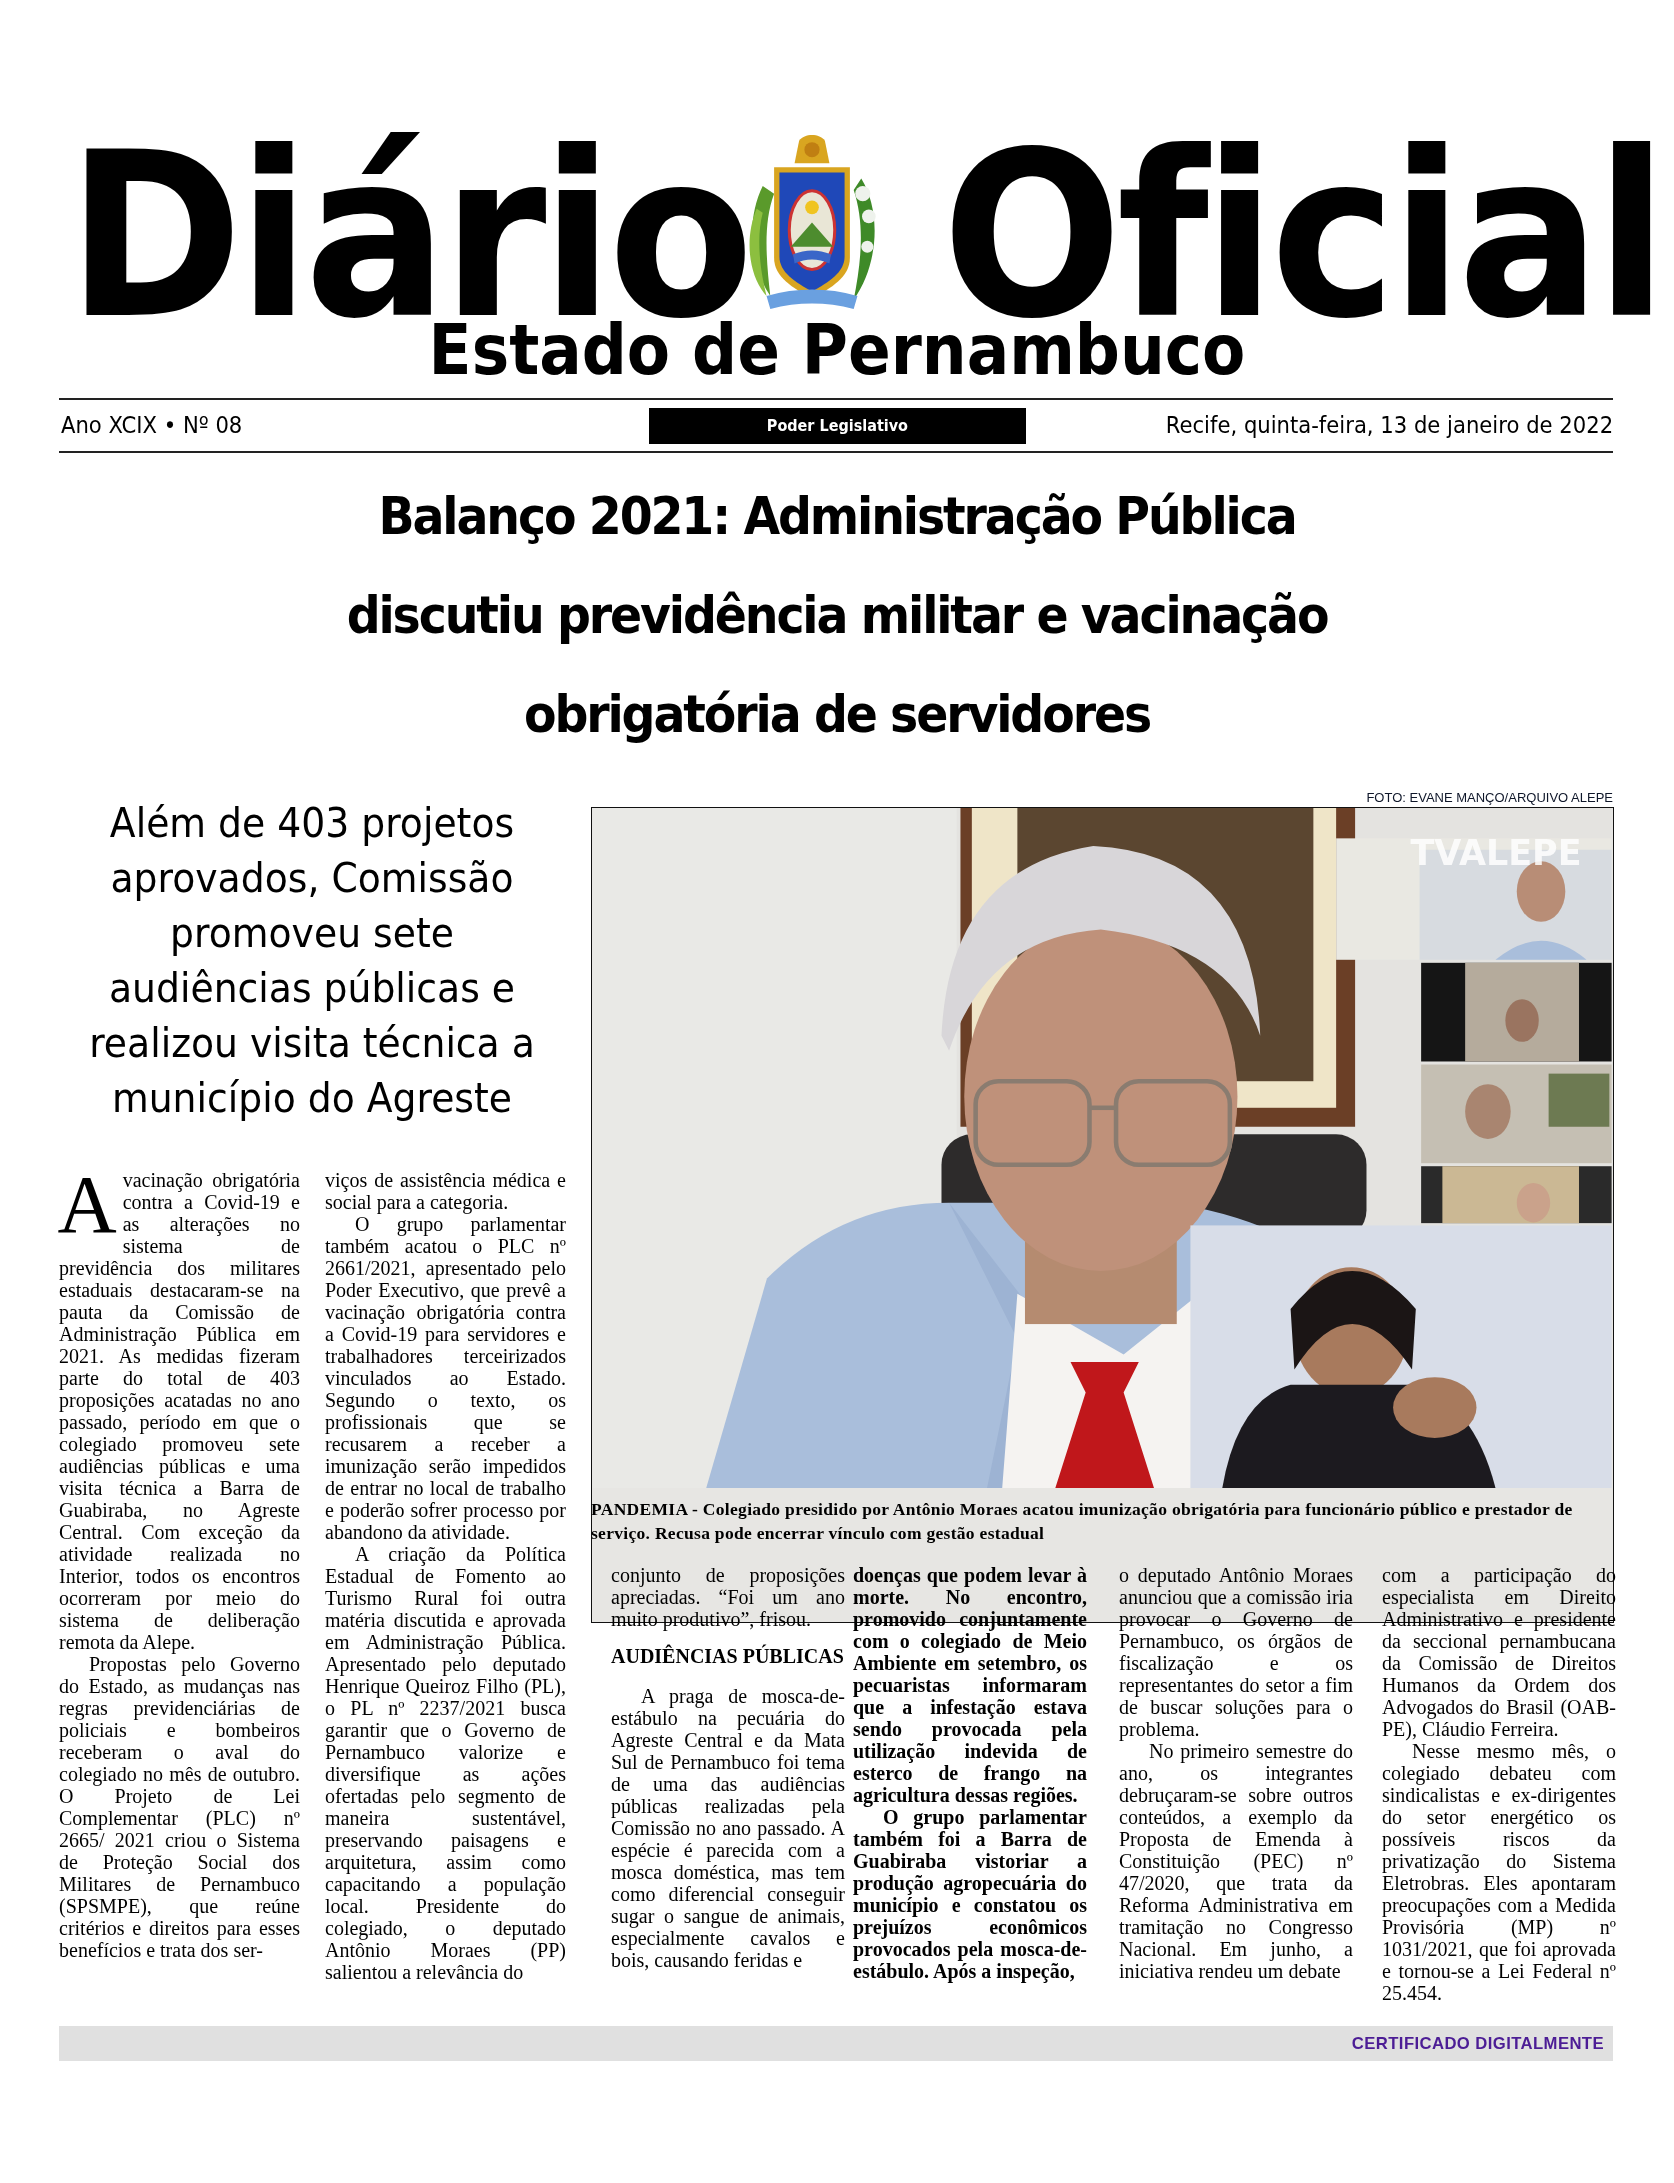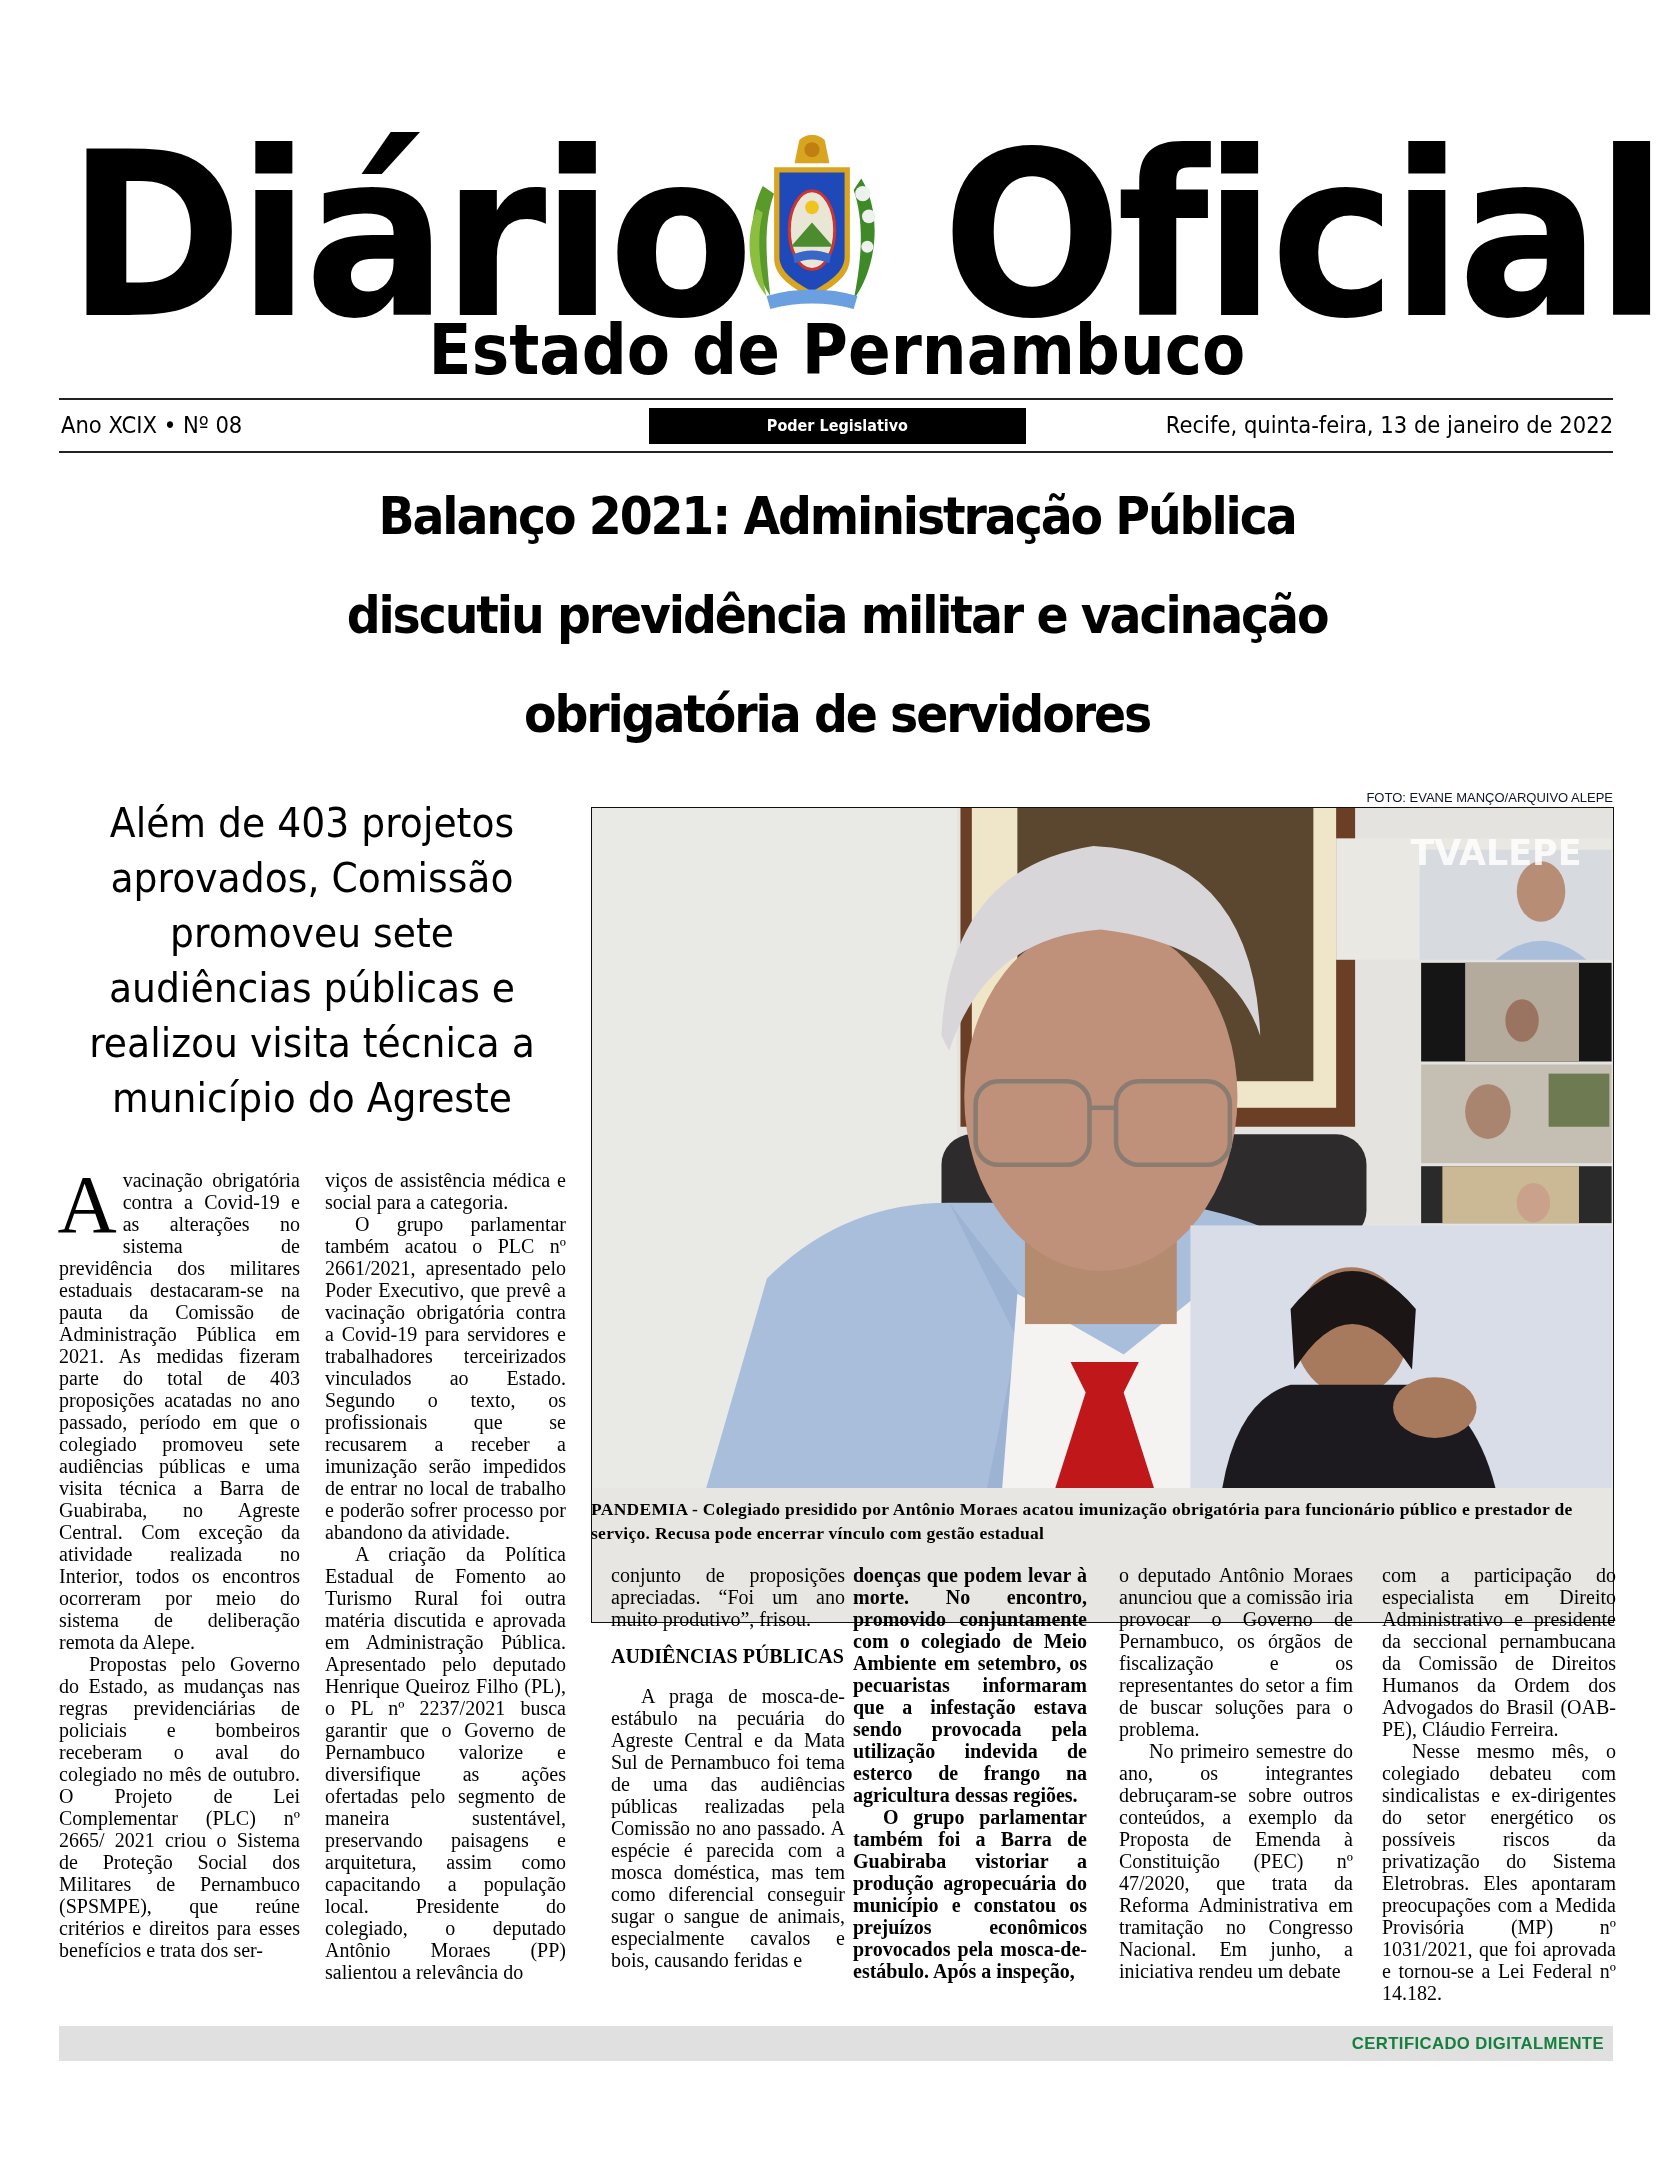--- a/index.html
+++ b/index.html
@@ -42,21 +42,21 @@
 
   #col1 { left: 59px; top: 1169px; width: 241px; }
   #col2 { left: 325px; top: 1169px; width: 241px; }
   #col3 { left: 591px; top: 1564px; width: 234px; margin-left: 20px; }
   #col4 { left: 853px; top: 1564px; width: 234px; font-weight: bold; }
   #col5 { left: 1119px; top: 1564px; width: 234px; }
   #col6 { left: 1382px; top: 1564px; width: 234px; }
 
   
   .footer-bar { position: absolute; left: 59px; top: 2026px; width: 1554px; height: 35px; background: #e0e0e0; }
-  .footer-text { position: absolute; right: 9px; top: 0; line-height: 35px; font-family: "Liberation Sans", sans-serif; font-weight: bold; font-size: 16.7px; letter-spacing: 0.4px; color: #15803d; }
+  .footer-text { position: absolute; right: 9px; top: 0; line-height: 35px; font-family: "Liberation Sans", sans-serif; font-weight: bold; font-size: 16.7px; letter-spacing: 0.4px; color: #4c1d95; }
 </style>
 </head>
 <body>
 
 <div class="mast-word" id="mast-left">Diário</div>
 <svg class="crest" viewBox="0 0 190 240">
 
   <path d="M30 70 C10 110 10 170 40 215 C35 170 30 120 45 80 Z" fill="#5a9a2b"></path>
   <path d="M22 100 C5 140 12 190 35 215 C25 175 22 135 30 105 Z" fill="#8cbf3f"></path>
 
@@ -177,19 +177,19 @@
   <p>O grupo parlamentar também foi a Barra de Guabiraba vistoriar a produção agropecuária do município e constatou os prejuízos econômicos provocados pela mosca-de-estábulo. Após a inspeção,</p>
 </div>
 
 <div class="col" id="col5">
   <p class="noindent">o deputado Antônio Moraes anunciou que a comissão iria provocar o Governo de Pernambuco, os órgãos de fiscalização e os representantes do setor a fim de buscar soluções para o problema.</p>
   <p>No primeiro semestre do ano, os integrantes debruçaram-se sobre outros conteúdos, a exemplo da Proposta de Emenda à Constituição (PEC) nº 47/2020, que trata da Reforma Administrativa em tramitação no Congresso Nacional. Em junho, a iniciativa rendeu um debate</p>
 </div>
 
 <div class="col" id="col6">
   <p class="noindent">com a participação do especialista em Direito Administrativo e presidente da seccional pernambucana da Comissão de Direitos Humanos da Ordem dos Advogados do Brasil (OAB-PE), Cláudio Ferreira.</p>
-  <p>Nesse mesmo mês, o colegiado debateu com sindicalistas e ex-dirigentes do setor energético os possíveis riscos da privatização do Sistema Eletrobras. Eles apontaram preocupações com a Medida Provisória (MP) nº 1031/2021, que foi aprovada e tornou-se a Lei Federal nº 14.182.</p>
+  <p>Nesse mesmo mês, o colegiado debateu com sindicalistas e ex-dirigentes do setor energético os possíveis riscos da privatização do Sistema Eletrobras. Eles apontaram preocupações com a Medida Provisória (MP) nº 1031/2021, que foi aprovada e tornou-se a Lei Federal nº 25.454.</p>
 </div>
 
 <div class="footer-bar">
   <div class="footer-text">CERTIFICADO DIGITALMENTE</div>
 </div>
 
 
 </body></html>

